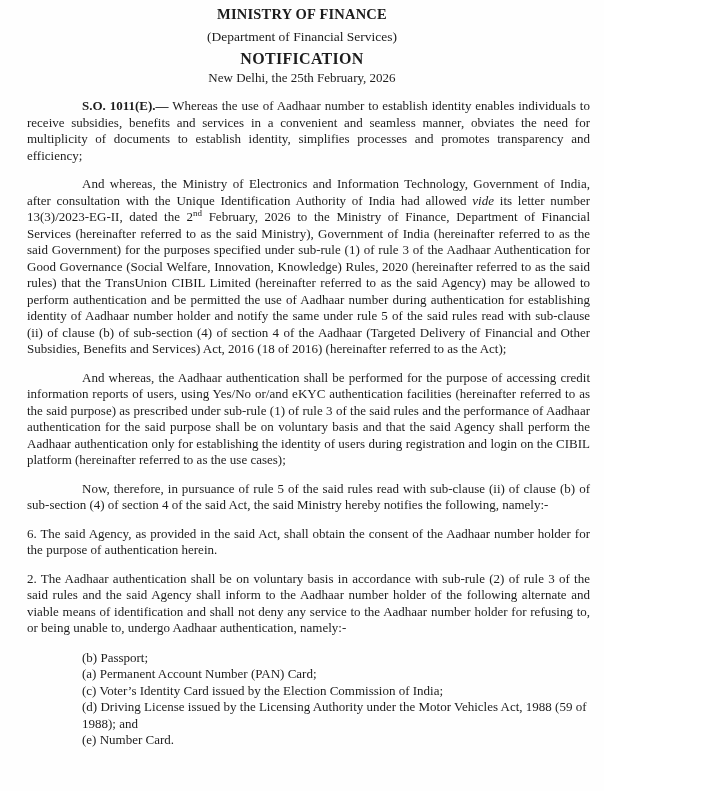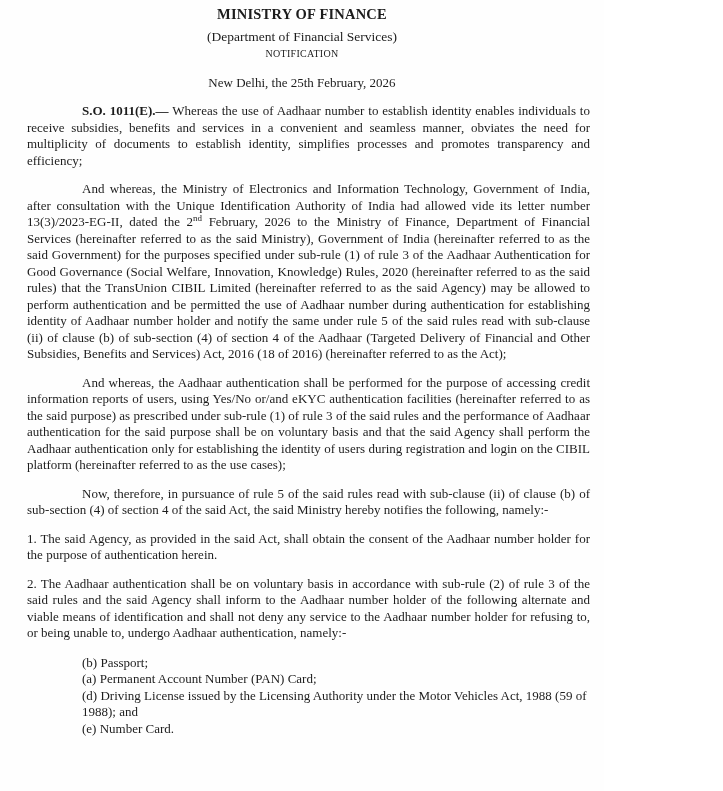--- a/index.html
+++ b/index.html
@@ -24,39 +24,40 @@
     margin-top: 2px;
     letter-spacing: 0.2px;
   }
   .h-dept {
     font-weight: normal;
     font-size: 13.5px;
     line-height: 17px;
     margin-top: 5px;
   }
   .h-notif {
-    font-weight: normal;
-    font-size: 10px;
+    font-weight: bold;
+    font-size: 16px;
     line-height: 17px;
+    margin-top: 5px;
     letter-spacing: 0.3px;
   }
   .h-date {
     font-size: 13px;
     line-height: 17px;
-    margin-top: 12px;
+    margin-top: 2px;
   }
   p.body-para {
     font-size: 13px;
     line-height: 16.5px;
     text-align: justify;
     margin: 12px 0 0 13px;
   }
   p.indent { text-indent: 55px; }
   .bold { font-weight: bold; }
-  .it { }
+  .it { font-style: italic; }
   sup {
     font-size: 9px;
     line-height: 0;
     vertical-align: super;
   }
   .alt-list {
     margin: 13px 0 0 68px;
     font-size: 13px;
     line-height: 16.5px;
   }
@@ -86,25 +87,26 @@
   <div class="center h-date">New Delhi, the 25th February, 2026</div>
 
   <p class="body-para indent"><span class="bold">S.O. 1011(E).—</span><span> Whereas the use of Aadhaar number to establish identity enables individuals to receive subsidies, benefits and services in a convenient and seamless manner, obviates the need for multiplicity of documents to establish identity, simplifies processes and promotes transparency and efficiency;</span></p>
 
   <p class="body-para indent"><span>And whereas, the Ministry of Electronics and Information Technology, Government of India, after consultation with the Unique Identification Authority of India had allowed </span><span class="it">vide</span><span> its letter number 13(3)/2023-EG-II, dated the 2</span><sup>nd</sup><span> February, 2026 to the Ministry of Finance, Department of Financial Services (hereinafter referred to as the said Ministry), Government of India (hereinafter referred to as the said Government) for the purposes specified under sub-rule (1) of rule 3 of the Aadhaar Authentication for Good Governance (Social Welfare, Innovation, Knowledge) Rules, 2020 (hereinafter referred to as the said rules) that the TransUnion CIBIL Limited (hereinafter referred to as the said Agency) may be allowed to perform authentication and be permitted the use of Aadhaar number during authentication for establishing identity of Aadhaar number holder and notify the same under rule 5 of the said rules read with sub-clause (ii) of clause (b) of sub-section (4) of section 4 of the Aadhaar (Targeted Delivery of Financial and Other Subsidies, Benefits and Services) Act, 2016 (18 of 2016) (hereinafter referred to as the Act);</span></p>
 
   <p class="body-para indent">And whereas, the Aadhaar authentication shall be performed for the purpose of accessing credit information reports of users, using Yes/No or/and eKYC authentication facilities (hereinafter referred to as the said purpose) as prescribed under sub-rule (1) of rule 3 of the said rules and the performance of Aadhaar authentication for the said purpose shall be on voluntary basis and that the said Agency shall perform the Aadhaar authentication only for establishing the identity of users during registration and login on the CIBIL platform (hereinafter referred to as the use cases);</p>
 
   <p class="body-para indent">Now, therefore, in pursuance of rule 5 of the said rules read with sub-clause (ii) of clause (b) of sub-section (4) of section 4 of the said Act, the said Ministry hereby notifies the following, namely:-</p>
 
-  <p class="body-para">1. The said Agency, as provided in the said Act, shall obtain the consent of the Aadhaar number holder for the purpose of authentication herein.</p>
+  <p class="body-para">6. The said Agency, as provided in the said Act, shall obtain the consent of the Aadhaar number holder for the purpose of authentication herein.</p>
 
   <p class="body-para">2. The Aadhaar authentication shall be on voluntary basis in accordance with sub-rule (2) of rule 3 of the said rules and the said Agency shall inform to the Aadhaar number holder of the following alternate and viable means of identification and shall not deny any service to the Aadhaar number holder for refusing to, or being unable to, undergo Aadhaar authentication, namely:-</p>
 
   <div class="alt-list">
     <div>(b) Passport;</div>
     <div>(a) Permanent Account Number (PAN) Card;</div>
+    <div>(c) Voter’s Identity Card issued by the Election Commission of India;</div>
     <div>(d) Driving License issued by the Licensing Authority under the Motor Vehicles Act, 1988 (59 of 1988); and</div>
     <div>(e) Number Card.</div>
   </div>
 
 
 </div>
 
 </body></html>

